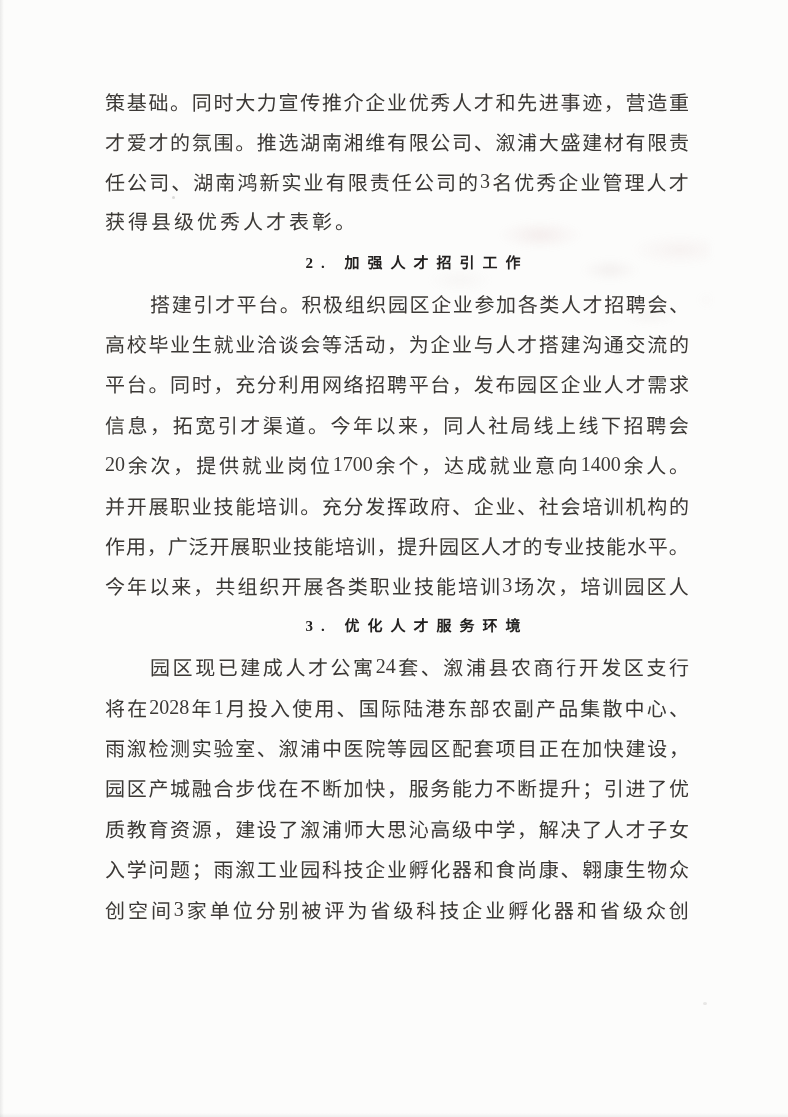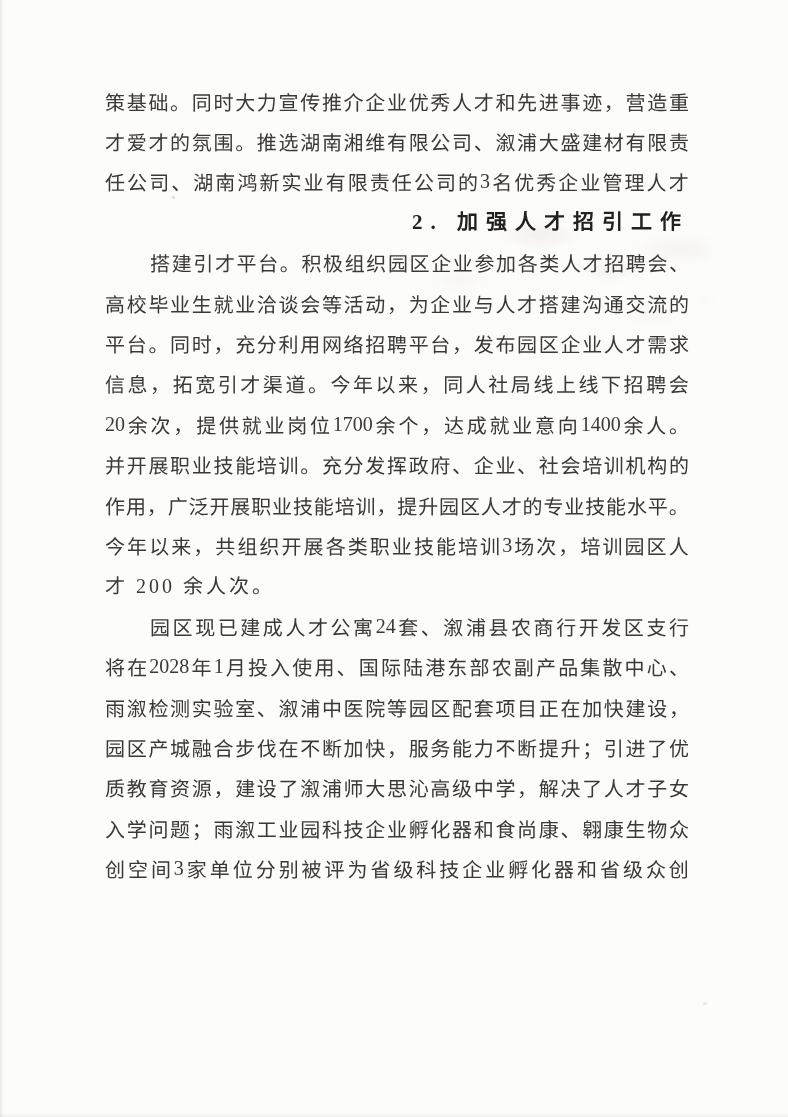--- a/index.html
+++ b/index.html
@@ -73,26 +73,26 @@
     display: block;
     line-height: 40.4px;
     letter-spacing: 3px;
     text-align: left;
     white-space: nowrap;
   }
   
   .heading {
     display: block;
     line-height: 40.4px;
-    font-size: 21px;
+    font-size: 15px;
     font-weight: 700;
     letter-spacing: 8px;
     color: #232120;
     padding-left: 40px;
-    text-align: right;
+    text-align: center;
     white-space: nowrap;
   }
 </style>
 </head>
 <body>
 
 <div class="page">
 
   <div class="ghost"></div>
   <div class="speck-1"></div>
@@ -179,20 +179,21 @@
         <span>名</span>
         <span>优</span>
         <span>秀</span>
         <span>企</span>
         <span>业</span>
         <span>管</span>
         <span>理</span>
         <span>人</span>
         <span>才</span>
       </p>
+    <p class="ln end">获得县级优秀人才表彰。</p>
     <p class="ln heading">2. 加强人才招引工作</p>
     <p class="ln fill first">
         <span>搭</span>
         <span>建</span>
         <span>引</span>
         <span>才</span>
         <span>平</span>
         <span>台</span>
         <span>。</span>
         <span>积</span>
@@ -407,21 +408,21 @@
         <span>3</span>
         <span>场</span>
         <span>次</span>
         <span>，</span>
         <span>培</span>
         <span>训</span>
         <span>园</span>
         <span>区</span>
         <span>人</span>
       </p>
-    <p class="ln end">才 200 余人次。</p>
+    <p class="ln heading">3. 优化人才服务环境</p>
     <p class="ln fill first">
         <span>园</span>
         <span>区</span>
         <span>现</span>
         <span>已</span>
         <span>建</span>
         <span>成</span>
         <span>人</span>
         <span>才</span>
         <span>公</span>

